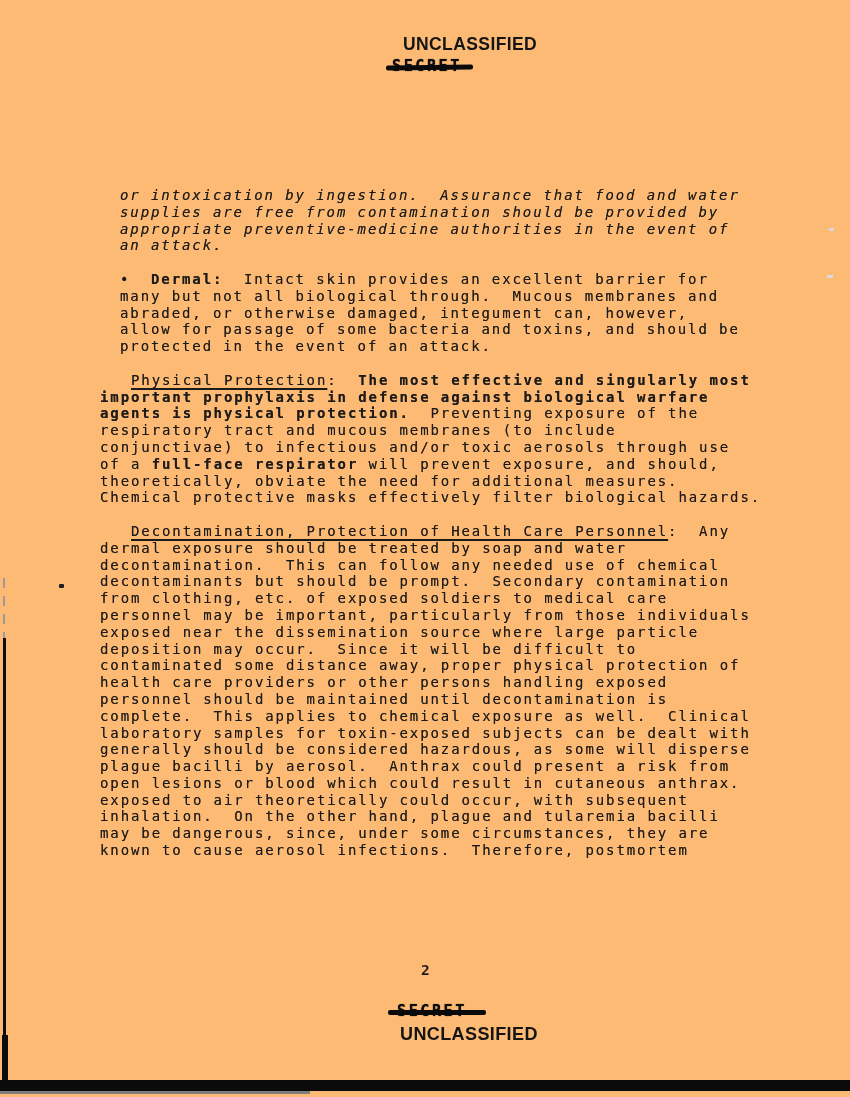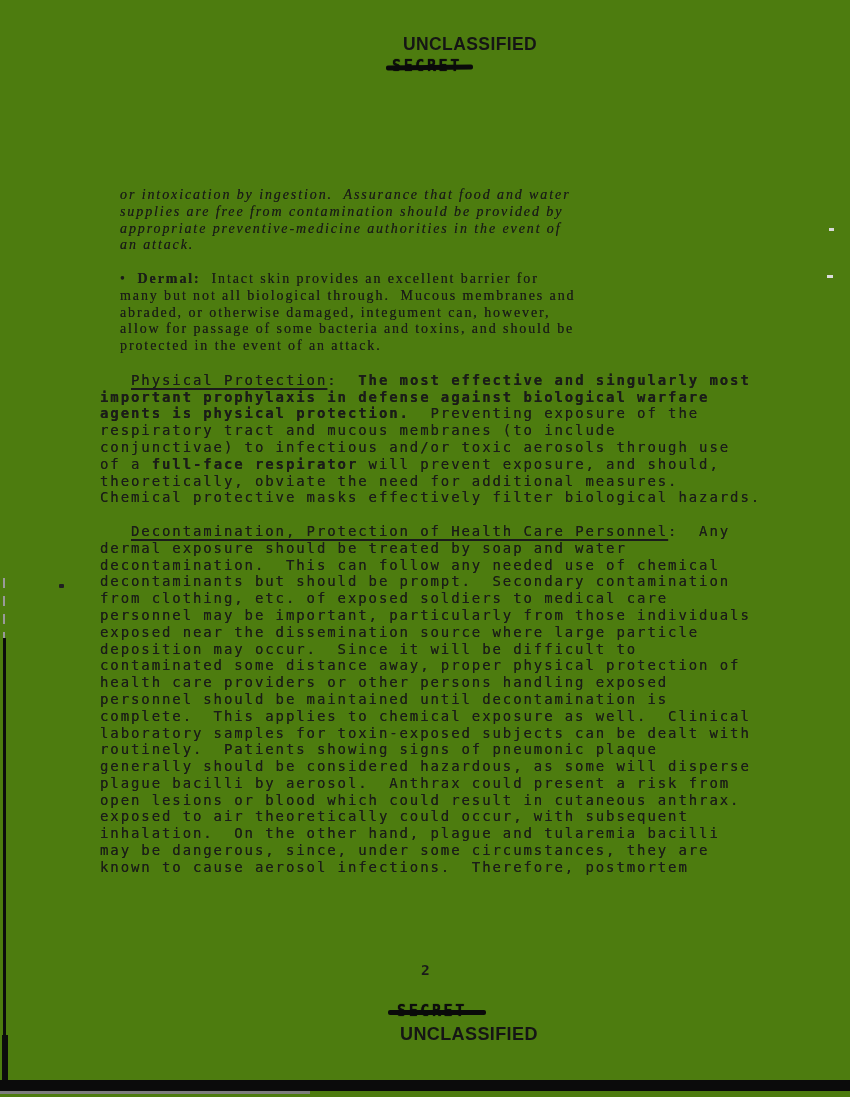--- a/index.html
+++ b/index.html
@@ -1,36 +1,36 @@
 <!DOCTYPE html>
 <html><head>
 <meta charset="utf-8">
 <style>
   html,body{margin:0;padding:0;background:#e8e8e8;}
-  .page{position:relative;width:850px;height:1097px;background:#4d7c0f;overflow:hidden;
+  .page{position:relative;width:850px;height:1097px;background:#fdba74;overflow:hidden;
         font-family:"DejaVu Sans Mono",monospace;}
   .banner{position:absolute;font-family:"Liberation Sans",sans-serif;font-weight:bold;
           color:#151515;white-space:pre;}
   .banner-top{left:403px;top:34px;font-size:17.5px;letter-spacing:0.4px;}
   .banner-bottom{left:400px;top:1024px;font-size:18px;letter-spacing:0.4px;}
   .secret-stamp{position:absolute;font-family:"DejaVu Sans Mono",monospace;font-weight:bold;
           font-size:15px;letter-spacing:2.6px;color:#0d0d0d;white-space:pre;
           text-shadow:0 0 1px #000;filter:blur(0.3px);}
   .secret-top{left:392px;top:57px;}
   .secret-bottom{left:397px;top:1002px;}
   .strike{position:absolute;background:#0a0a0a;border-radius:2px;}
   .strike-top{left:386px;top:65px;width:87px;height:4.5px;transform:rotate(-0.8deg);}
   .strike-bottom{left:388px;top:1010px;width:98px;height:5px;}
   .page-number{position:absolute;left:421px;top:962px;font-size:14.5px;font-weight:bold;
           color:#1a1a1a;}
   #doc-body{position:absolute;left:100px;top:187px;width:700px;font-size:14px;
           letter-spacing:1.9px;line-height:16.8px;color:#1b1b1b;
           text-shadow:0 0 0.5px rgba(0,0,0,0.55);}
   .para{margin:0 0 16.8px 0;}
-  .para.indented{margin-left:20px;font-family:Liberation Serif, serif;}
+  .para.indented{margin-left:20px;}
   .line{white-space:pre;height:16.8px;}
   .para.italic .line{font-style:italic;}
   .seg-b{font-weight:bold;}
   .seg-u{text-decoration:underline;text-decoration-thickness:1.5px;text-underline-offset:3px;}
   .seg-i{}
   
   .artifact{position:absolute;}
   .left-dash{left:3px;top:578px;width:2px;height:62px;
       background:repeating-linear-gradient(#9a9a9a 0 10px,transparent 10px 18px);}
   .left-line{left:3px;top:638px;width:3px;height:447px;background:#0c0c0c;}
@@ -82,21 +82,20 @@
         <div class="line"><span class="seg-n">decontaminants but should be prompt.  Secondary contamination</span></div>
         <div class="line"><span class="seg-n">from clothing, etc. of exposed soldiers to medical care</span></div>
         <div class="line"><span class="seg-n">personnel may be important, particularly from those individuals</span></div>
         <div class="line"><span class="seg-n">exposed near the dissemination source where large particle</span></div>
         <div class="line"><span class="seg-n">deposition may occur.  Since it will be difficult to</span></div>
         <div class="line"><span class="seg-n">contaminated some distance away, proper physical protection of</span></div>
         <div class="line"><span class="seg-n">health care providers or other persons handling exposed</span></div>
         <div class="line"><span class="seg-i">personnel should be maintained until decontamination is</span></div>
         <div class="line"><span class="seg-n">complete.  This applies to chemical exposure as well.  Clinical</span></div>
         <div class="line"><span class="seg-n">laboratory samples for toxin-exposed subjects can be dealt with</span></div>
-        <div class="line"><span class="seg-n">routinely.  Patients showing signs of pneumonic plaque</span></div>
         <div class="line"><span class="seg-n">generally should be considered hazardous, as some will disperse</span></div>
         <div class="line"><span class="seg-n">plague bacilli by aerosol.  Anthrax could present a risk from</span></div>
         <div class="line"><span class="seg-n">open lesions or blood which could result in cutaneous anthrax.</span></div>
         <div class="line"><span class="seg-n">exposed to air theoretically could occur, with subsequent</span></div>
         <div class="line"><span class="seg-n">inhalation.  On the other hand, plague and tularemia bacilli</span></div>
         <div class="line"><span class="seg-n">may be dangerous, since, under some circumstances, they are</span></div>
         <div class="line"><span class="seg-n">known to cause aerosol infections.  Therefore, postmortem</span></div>
       </div>
     </div>
 

